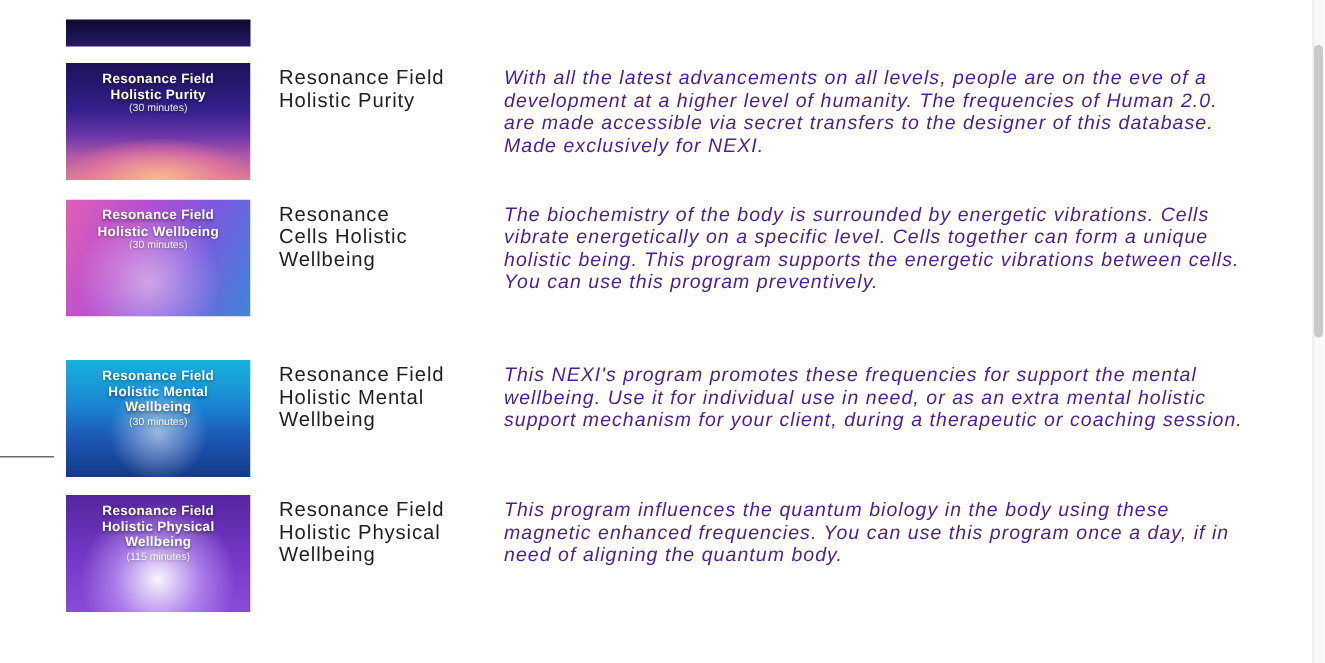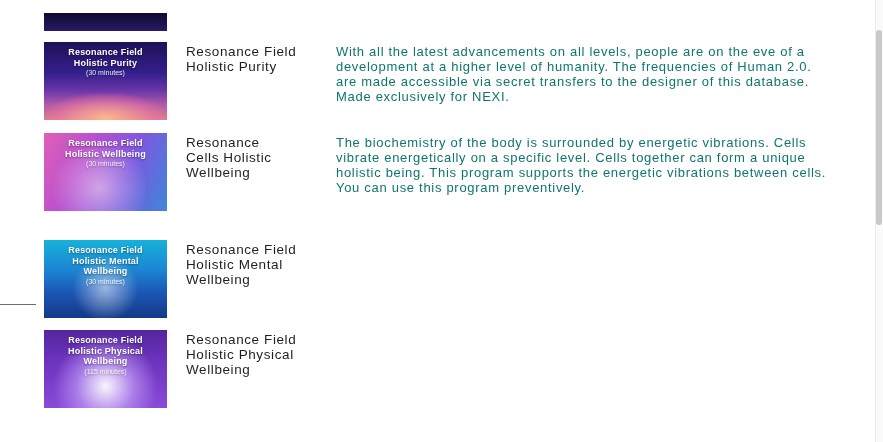--- a/index.html
+++ b/index.html
@@ -70,21 +70,22 @@
     font-size: 13.5px; line-height: 15px;
     letter-spacing: 0.6px;
     color: #1f1f1f;
     white-space: pre-line;
   }
   .desc-col {
     width: 497px;
     padding-top: 2px;
     font-size: 13px; line-height: 15px;
     letter-spacing: 0.7px;
-    color: #0f766e;
+    color: #4c1d95;
+    font-style: italic;
   }
 
   
   .left-line {
     position: absolute; left: 0; top: 304px;
     width: 36px; height: 1px;
     background: #6b6b6b;
   }
 
   
@@ -144,35 +145,37 @@
       <div class="thumb-text">
         <div class="thumb-title">Resonance Field
 Holistic Mental
 Wellbeing</div>
         <div class="thumb-duration">(30 minutes)</div>
       </div>
     </div>
     <div class="title-col">Resonance Field
 Holistic Mental
 Wellbeing</div>
+    <div class="desc-col">This NEXI's program promotes these frequencies for support the mental wellbeing. Use it for individual use in need, or as an extra mental holistic support mechanism for your client, during a therapeutic or coaching session.</div>
   </div>
 
   <div class="row row-4">
     <div class="thumb">
       <div class="art art-4"></div>
       <div class="thumb-text">
         <div class="thumb-title">Resonance Field
 Holistic Physical
 Wellbeing</div>
         <div class="thumb-duration">(115 minutes)</div>
       </div>
     </div>
     <div class="title-col">Resonance Field
 Holistic Physical
 Wellbeing</div>
+    <div class="desc-col">This program influences the quantum biology in the body using these magnetic enhanced frequencies. You can use this program once a day, if in need of aligning the quantum body.</div>
   </div>
 
   <div class="left-line"></div>
 
   <div class="scrollbar-track">
     <div class="scrollbar-thumb"></div>
   </div>
 
 </div>
 

